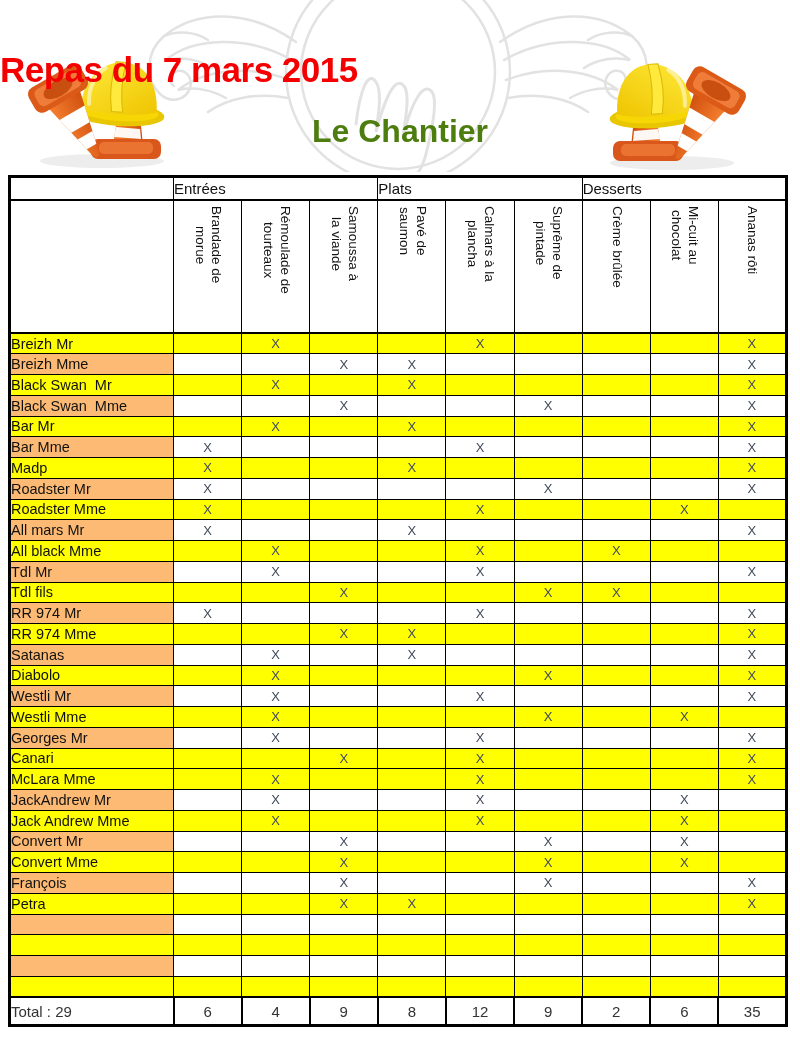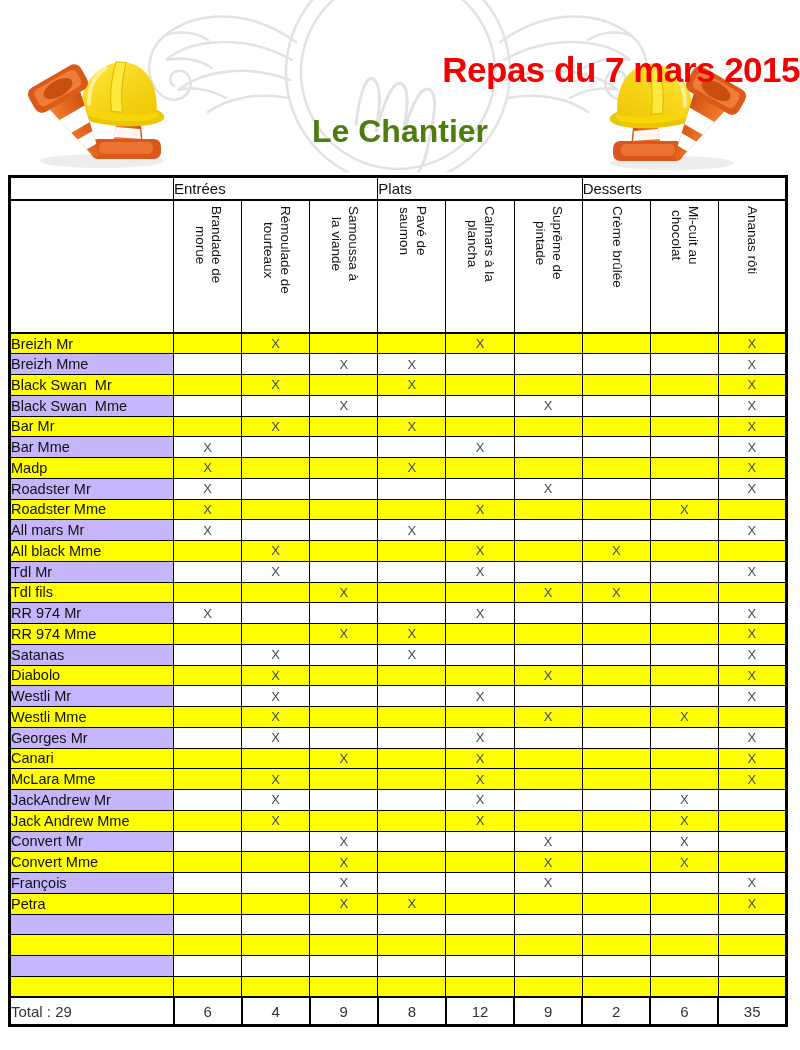--- a/index.html
+++ b/index.html
@@ -1,21 +1,21 @@
 <!DOCTYPE html>
 <html><head>
 <meta charset="utf-8">
 <style>
   html,body{margin:0;padding:0;background:#fff;}
   .page{position:relative;width:800px;height:1050px;background:#fff;overflow:hidden;
         font-family:"Liberation Sans", sans-serif;color:#111;}
   
   .hdr{position:absolute;left:0;top:0;width:800px;height:175px;}
   .watermark{position:absolute;left:148px;top:-6px;width:500px;height:178px;}
-  .title1{position:absolute;left:0;right:0;top:50px;text-align:right;
+  .title1{position:absolute;left:0;right:0;top:50px;text-align:left;
           font-size:35px;font-weight:bold;letter-spacing:-0.5px;}
   .title2{position:absolute;left:0;right:0;top:113px;text-align:center;
           font-size:32px;font-weight:bold;}
   .art{position:absolute;width:150px;height:130px;}
   .art-left{left:24px;top:40px;}
   .art-right{left:600px;top:42px;transform:scaleX(-1);}
   
   table.grid{position:absolute;left:8px;top:175px;width:780px;
              border-collapse:collapse;table-layout:fixed;
              border:3px solid #000;}
@@ -26,21 +26,21 @@
   .dish-row th{height:131px;vertical-align:top;text-align:center;
                border-bottom:2px solid #000;font-weight:400;background:#fff;}
   .name-head{border-right:2px solid #000;background:#fff;}
   .thick-left{border-left:2px solid #000;}
   .vert{display:inline-block;writing-mode:vertical-rl;text-orientation:mixed;
         white-space:pre-line;font-size:13.5px;line-height:1.25;
         padding-top:5px;max-height:126px;}
   tbody tr{height:20.75px;}
   tbody tr.hl td{background:#ffff00;}
   .name-cell{border-right:2px solid #000;font-size:14.5px;padding-left:6px;
-             white-space:pre;background:#c4b5fd;}
+             white-space:pre;background:#fdba74;}
   .mark-cell{text-align:center;font-size:13px;color:#3f4a5a;background:#fff;}
   .total-row td{height:26px;border:2px solid #000;border-bottom:3px solid #000;
                 font-size:15px;color:#333;background:#fff;}
   .total-label{text-align:left;color:#111;}
   .total-val{text-align:center;}
 </style>
 </head>
 <body>
 
 <div class="page">

